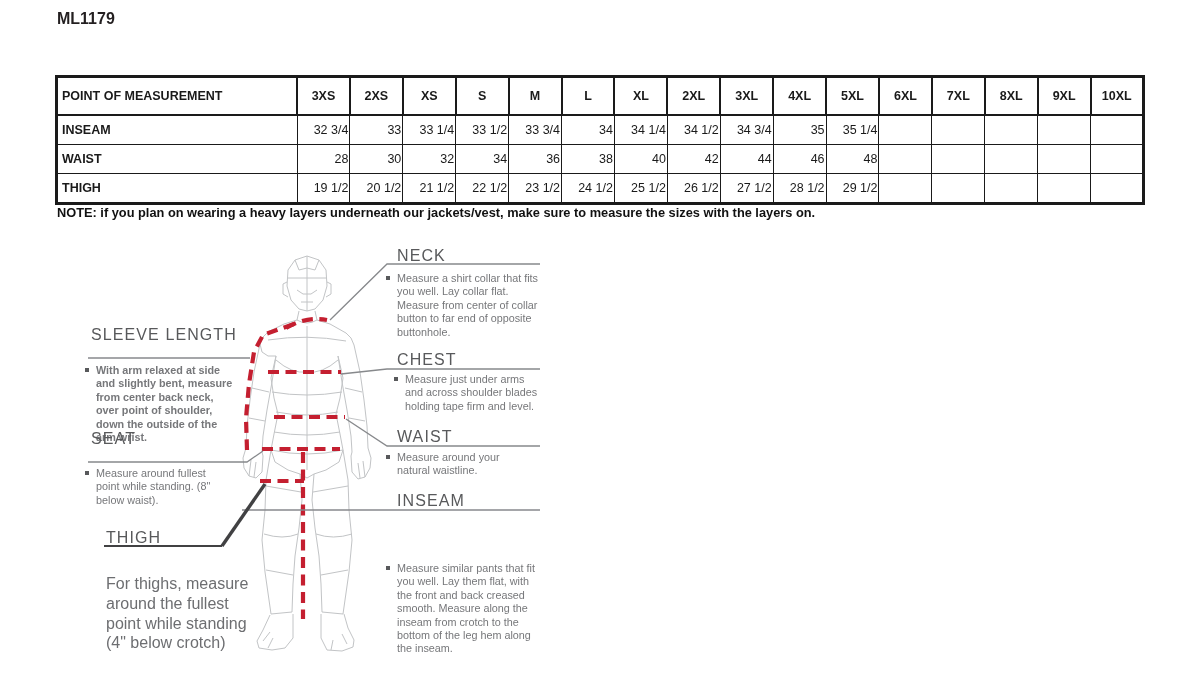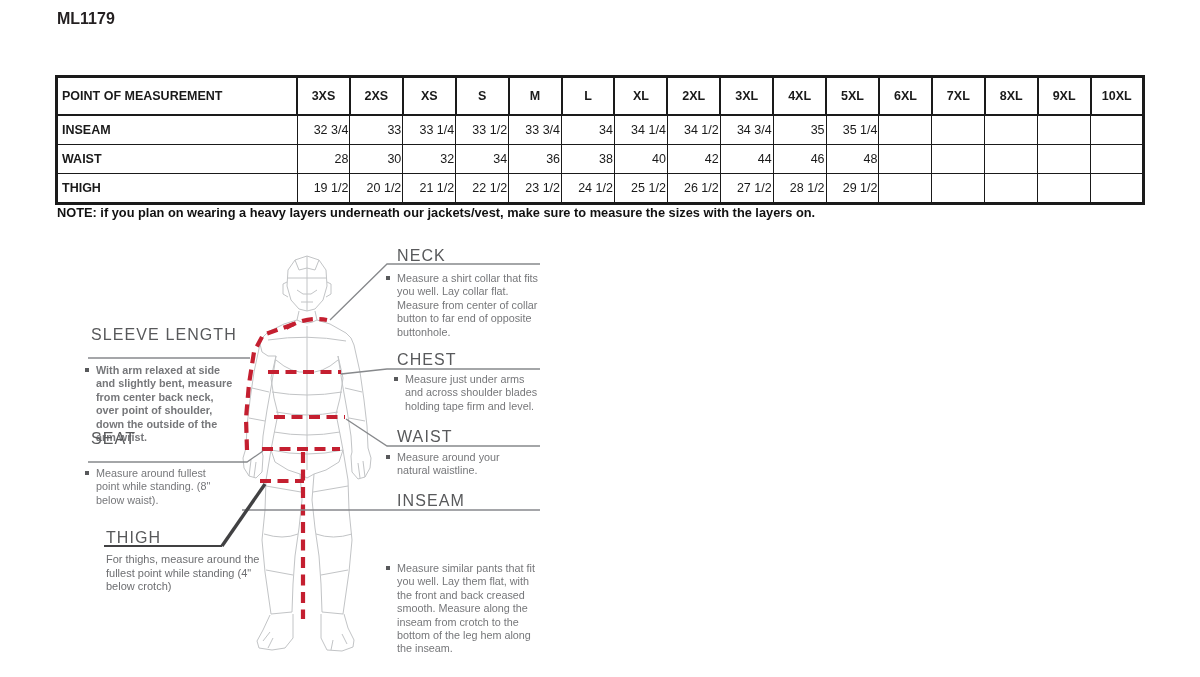--- a/index.html
+++ b/index.html
@@ -35,21 +35,21 @@
     position:absolute;font-size:16px;letter-spacing:1.1px;color:#58595b;
     font-weight:normal;white-space:nowrap;
   }
   .callout-body{position:absolute;}
   .callout-body p{
     margin:0;font-size:10.8px;line-height:1.24;color:#76777a;
   }
   .bullet-icon{
     position:absolute;left:-11px;top:4px;width:4px;height:4px;background:#58595b;display:block;
   }
-  .thigh-text p{font-size:11px;color:#6d6e71;}
+  .thigh-text p{font-size:16px;color:#6d6e71;margin-top:21px;}
 </style>
 </head>
 <body>
 
 <div class="doc-title">ML1179</div>
 
 <table class="size-table">
   <thead>
     <tr>
         <th class="label-col">POINT OF MEASUREMENT</th>

